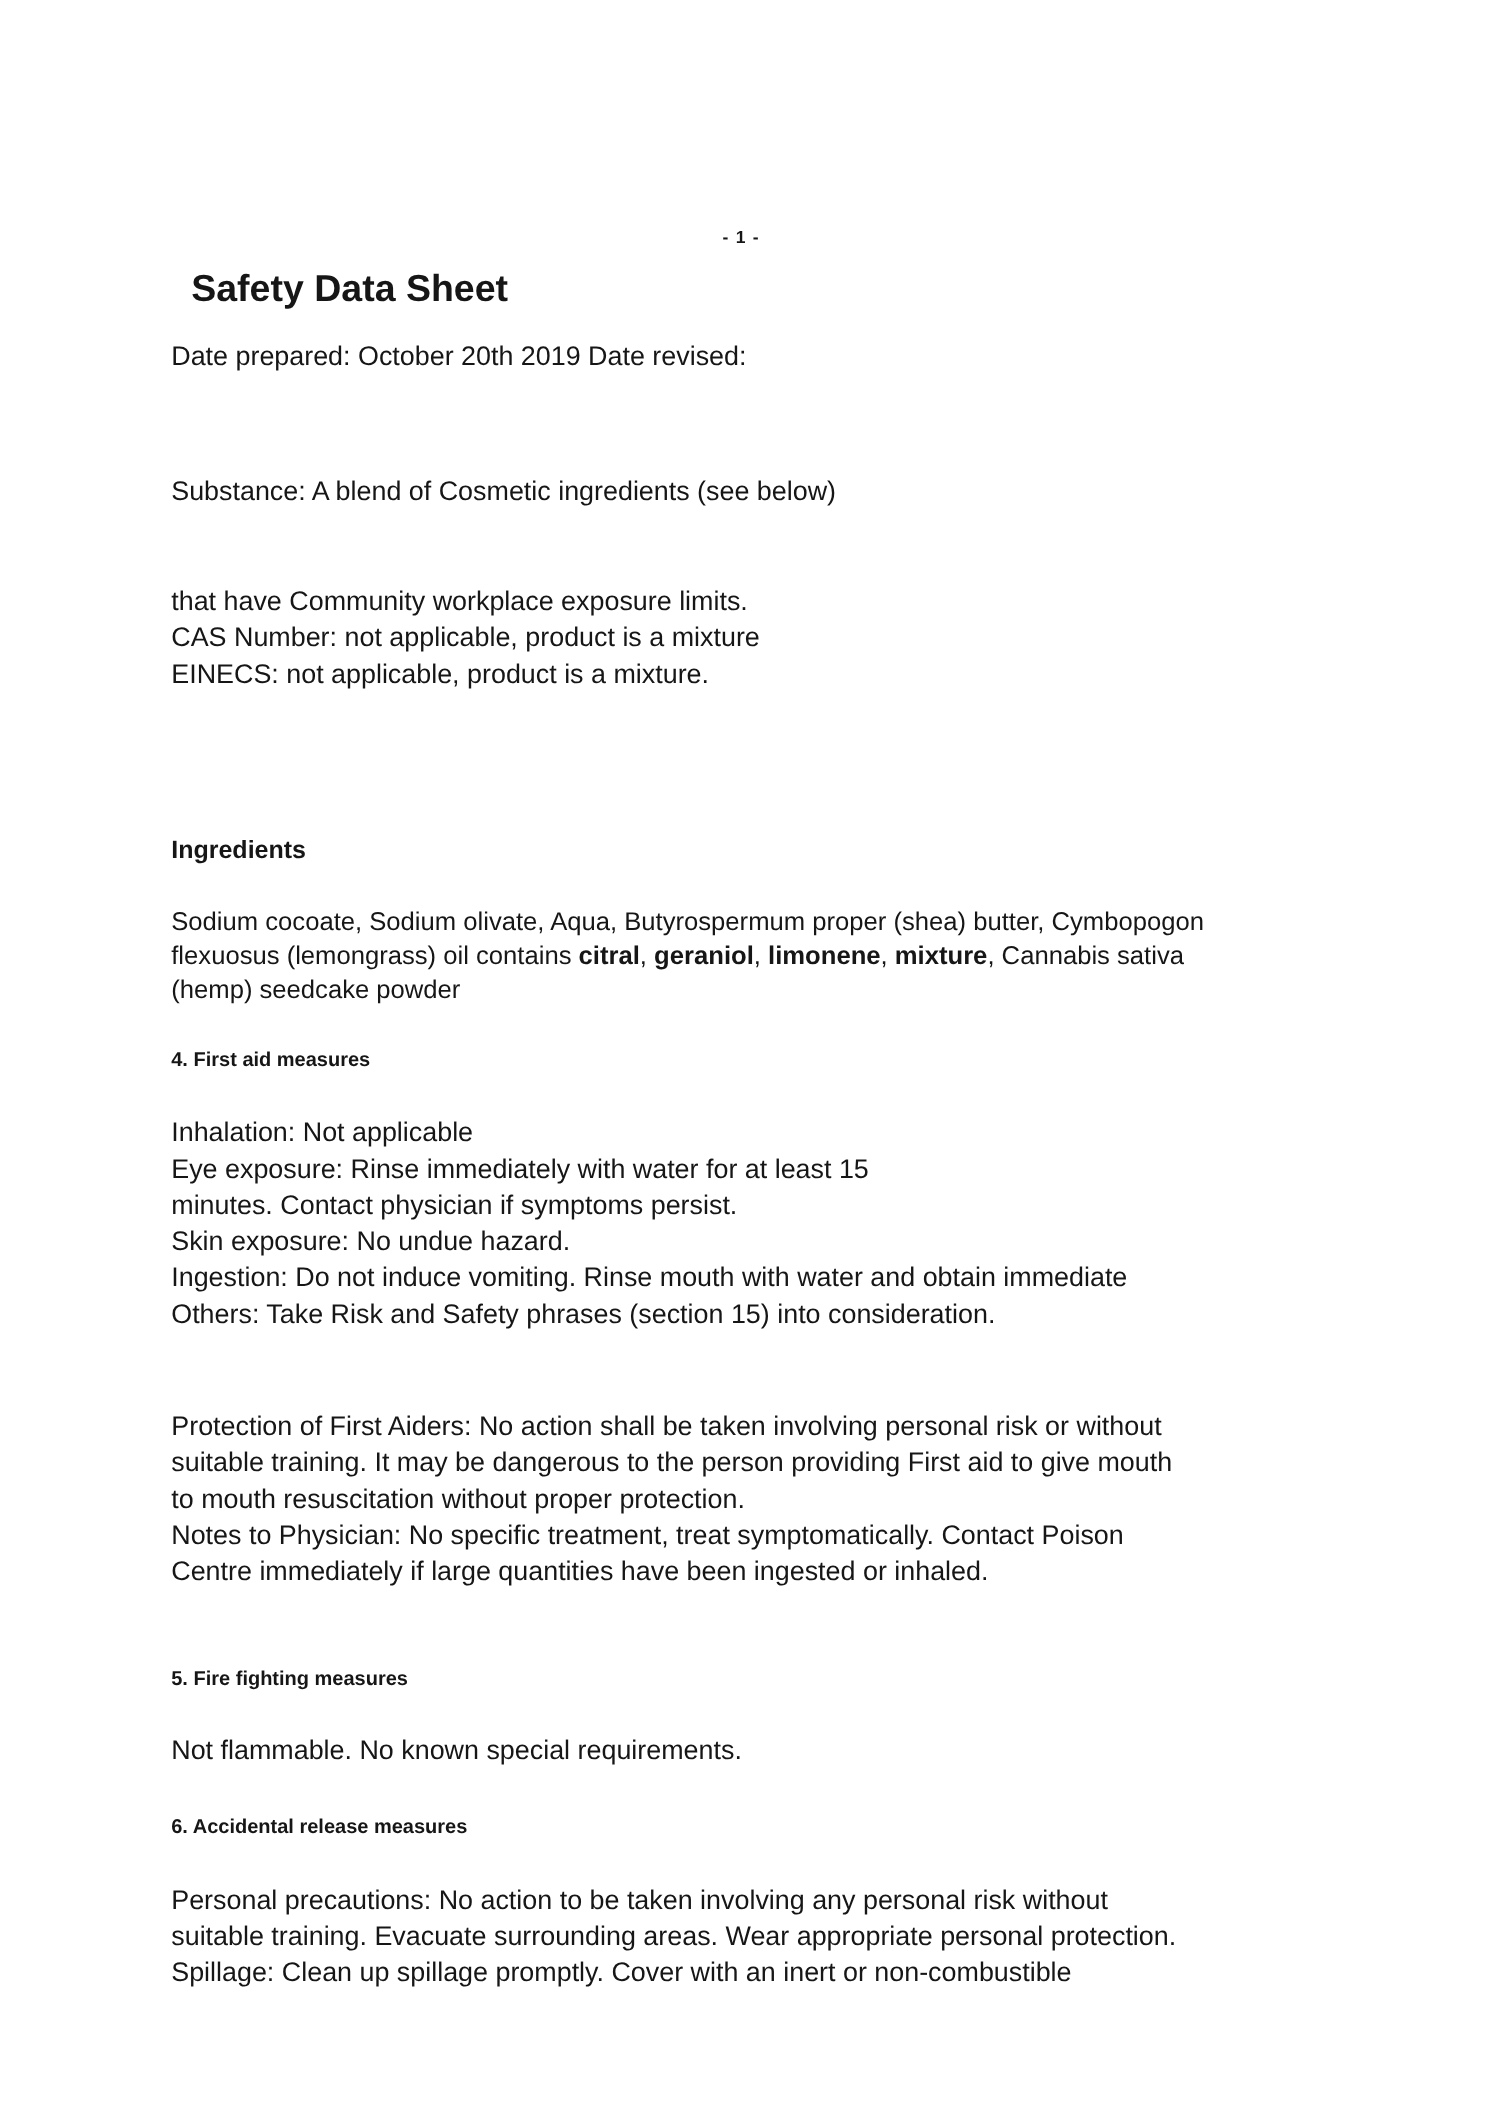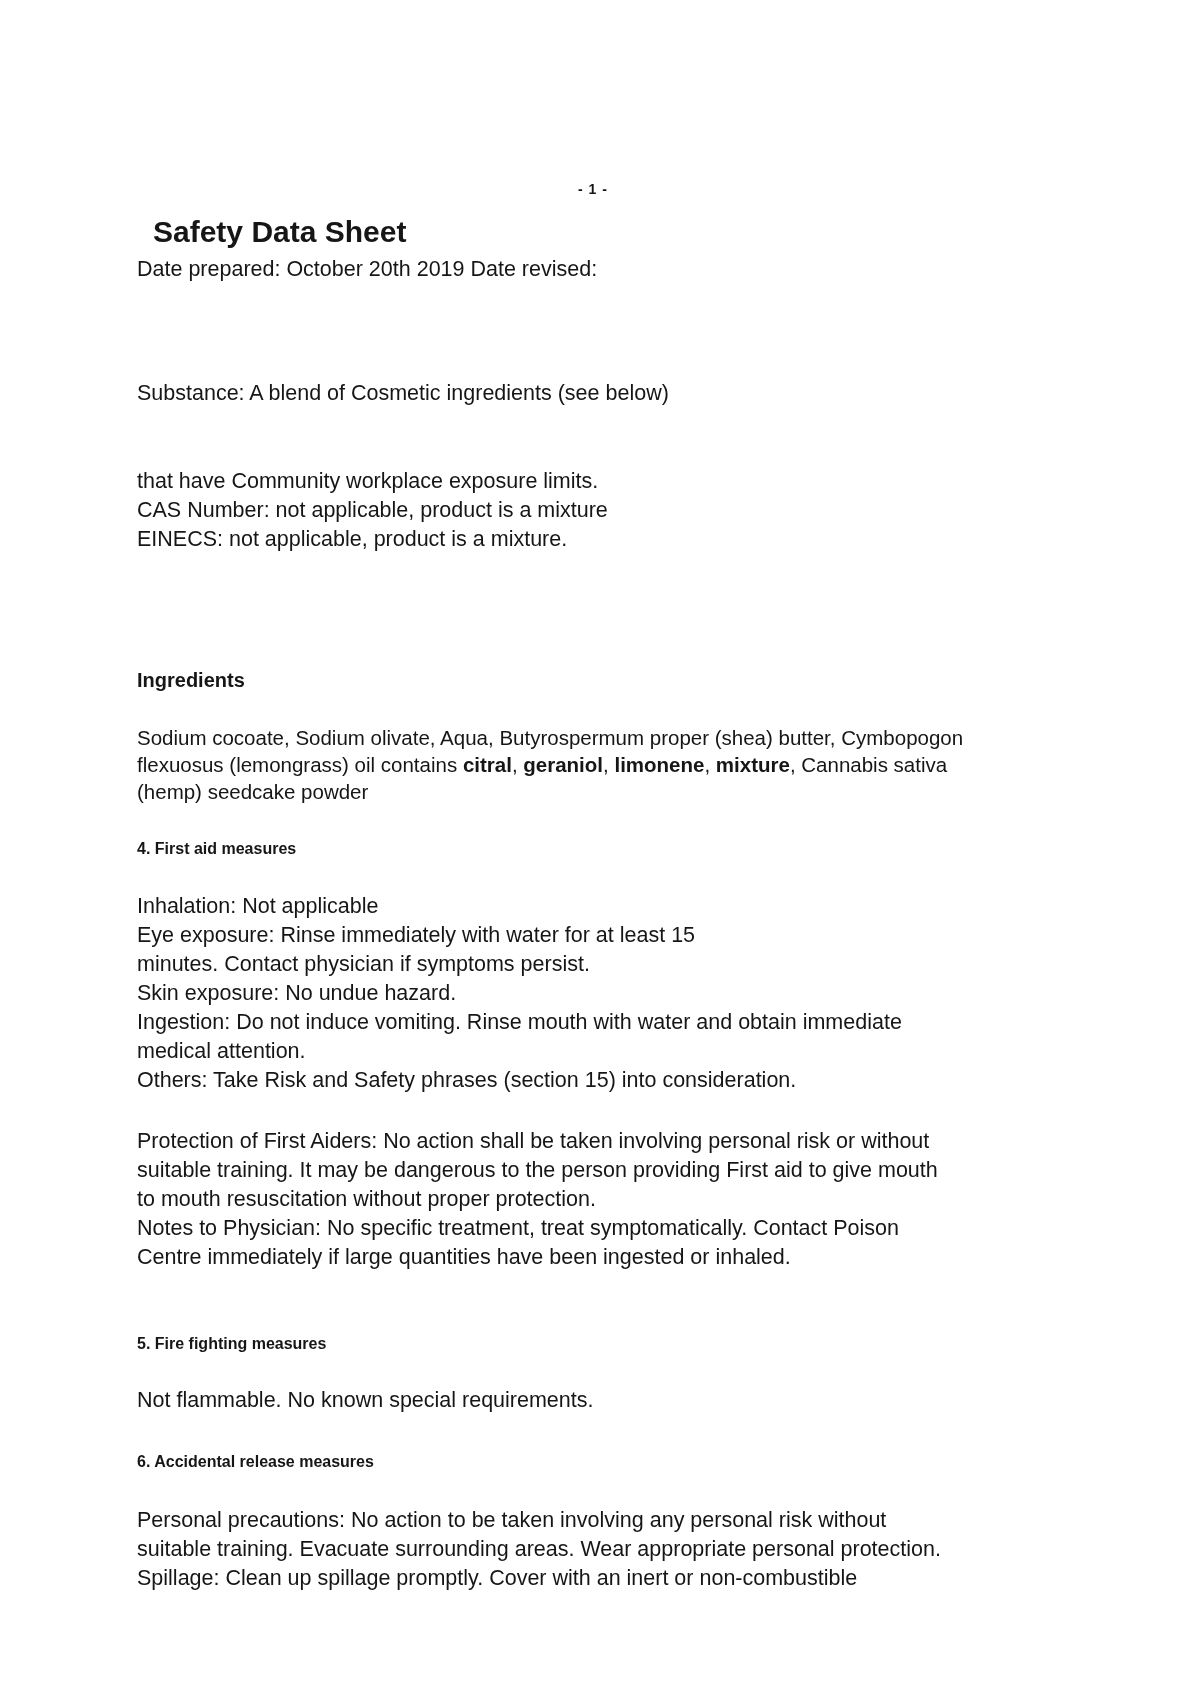--- a/index.html
+++ b/index.html
@@ -70,21 +70,21 @@
 </style>
 </head>
 <body>
 
 <div class="page">
 
   <div class="abs pagenum">- 1 -</div>
 
   <h1 class="abs title">Safety Data Sheet</h1>
 
-  <div class="abs body-block line" style="top:255px">Date prepared: October 20th 2019 Date revised:</div>
+  <div class="abs body-block line" style="top:271px">Date prepared: October 20th 2019 Date revised:</div>
 
   <div class="abs body-block line" style="top:379px">Substance: A blend of Cosmetic ingredients (see below)</div>
 
   <div class="abs body-block" style="top:467px">
     <div class="line">that have Community workplace exposure limits.</div>
     <div class="line">CAS Number: not applicable, product is a mixture</div>
     <div class="line">EINECS: not applicable, product is a mixture.</div>
   </div>
 
   <h2 class="abs ing-heading">Ingredients</h2>
@@ -96,21 +96,20 @@
   </div>
 
   <h2 class="abs sec-heading" style="top:834px">4. First aid measures</h2>
 
   <div class="abs body-block" style="top:892px">
     <div class="line">Inhalation: Not applicable</div>
     <div class="line">Eye exposure: Rinse immediately with water for at least 15</div>
     <div class="line">minutes. Contact physician if symptoms persist.</div>
     <div class="line">Skin exposure: No undue hazard.</div>
     <div class="line">Ingestion: Do not induce vomiting. Rinse mouth with water and obtain immediate</div>
-    <div class="line">medical attention.</div>
     <div class="line">Others: Take Risk and Safety phrases (section 15) into consideration.</div>
   </div>
 
   <div class="abs body-block" style="top:1127px">
     <div class="line">Protection of First Aiders: No action shall be taken involving personal risk or without</div>
     <div class="line">suitable training. It may be dangerous to the person providing First aid to give mouth</div>
     <div class="line">to mouth resuscitation without proper protection.</div>
     <div class="line">Notes to Physician: No specific treatment, treat symptomatically. Contact Poison</div>
     <div class="line">Centre immediately if large quantities have been ingested or inhaled.</div>
   </div>

